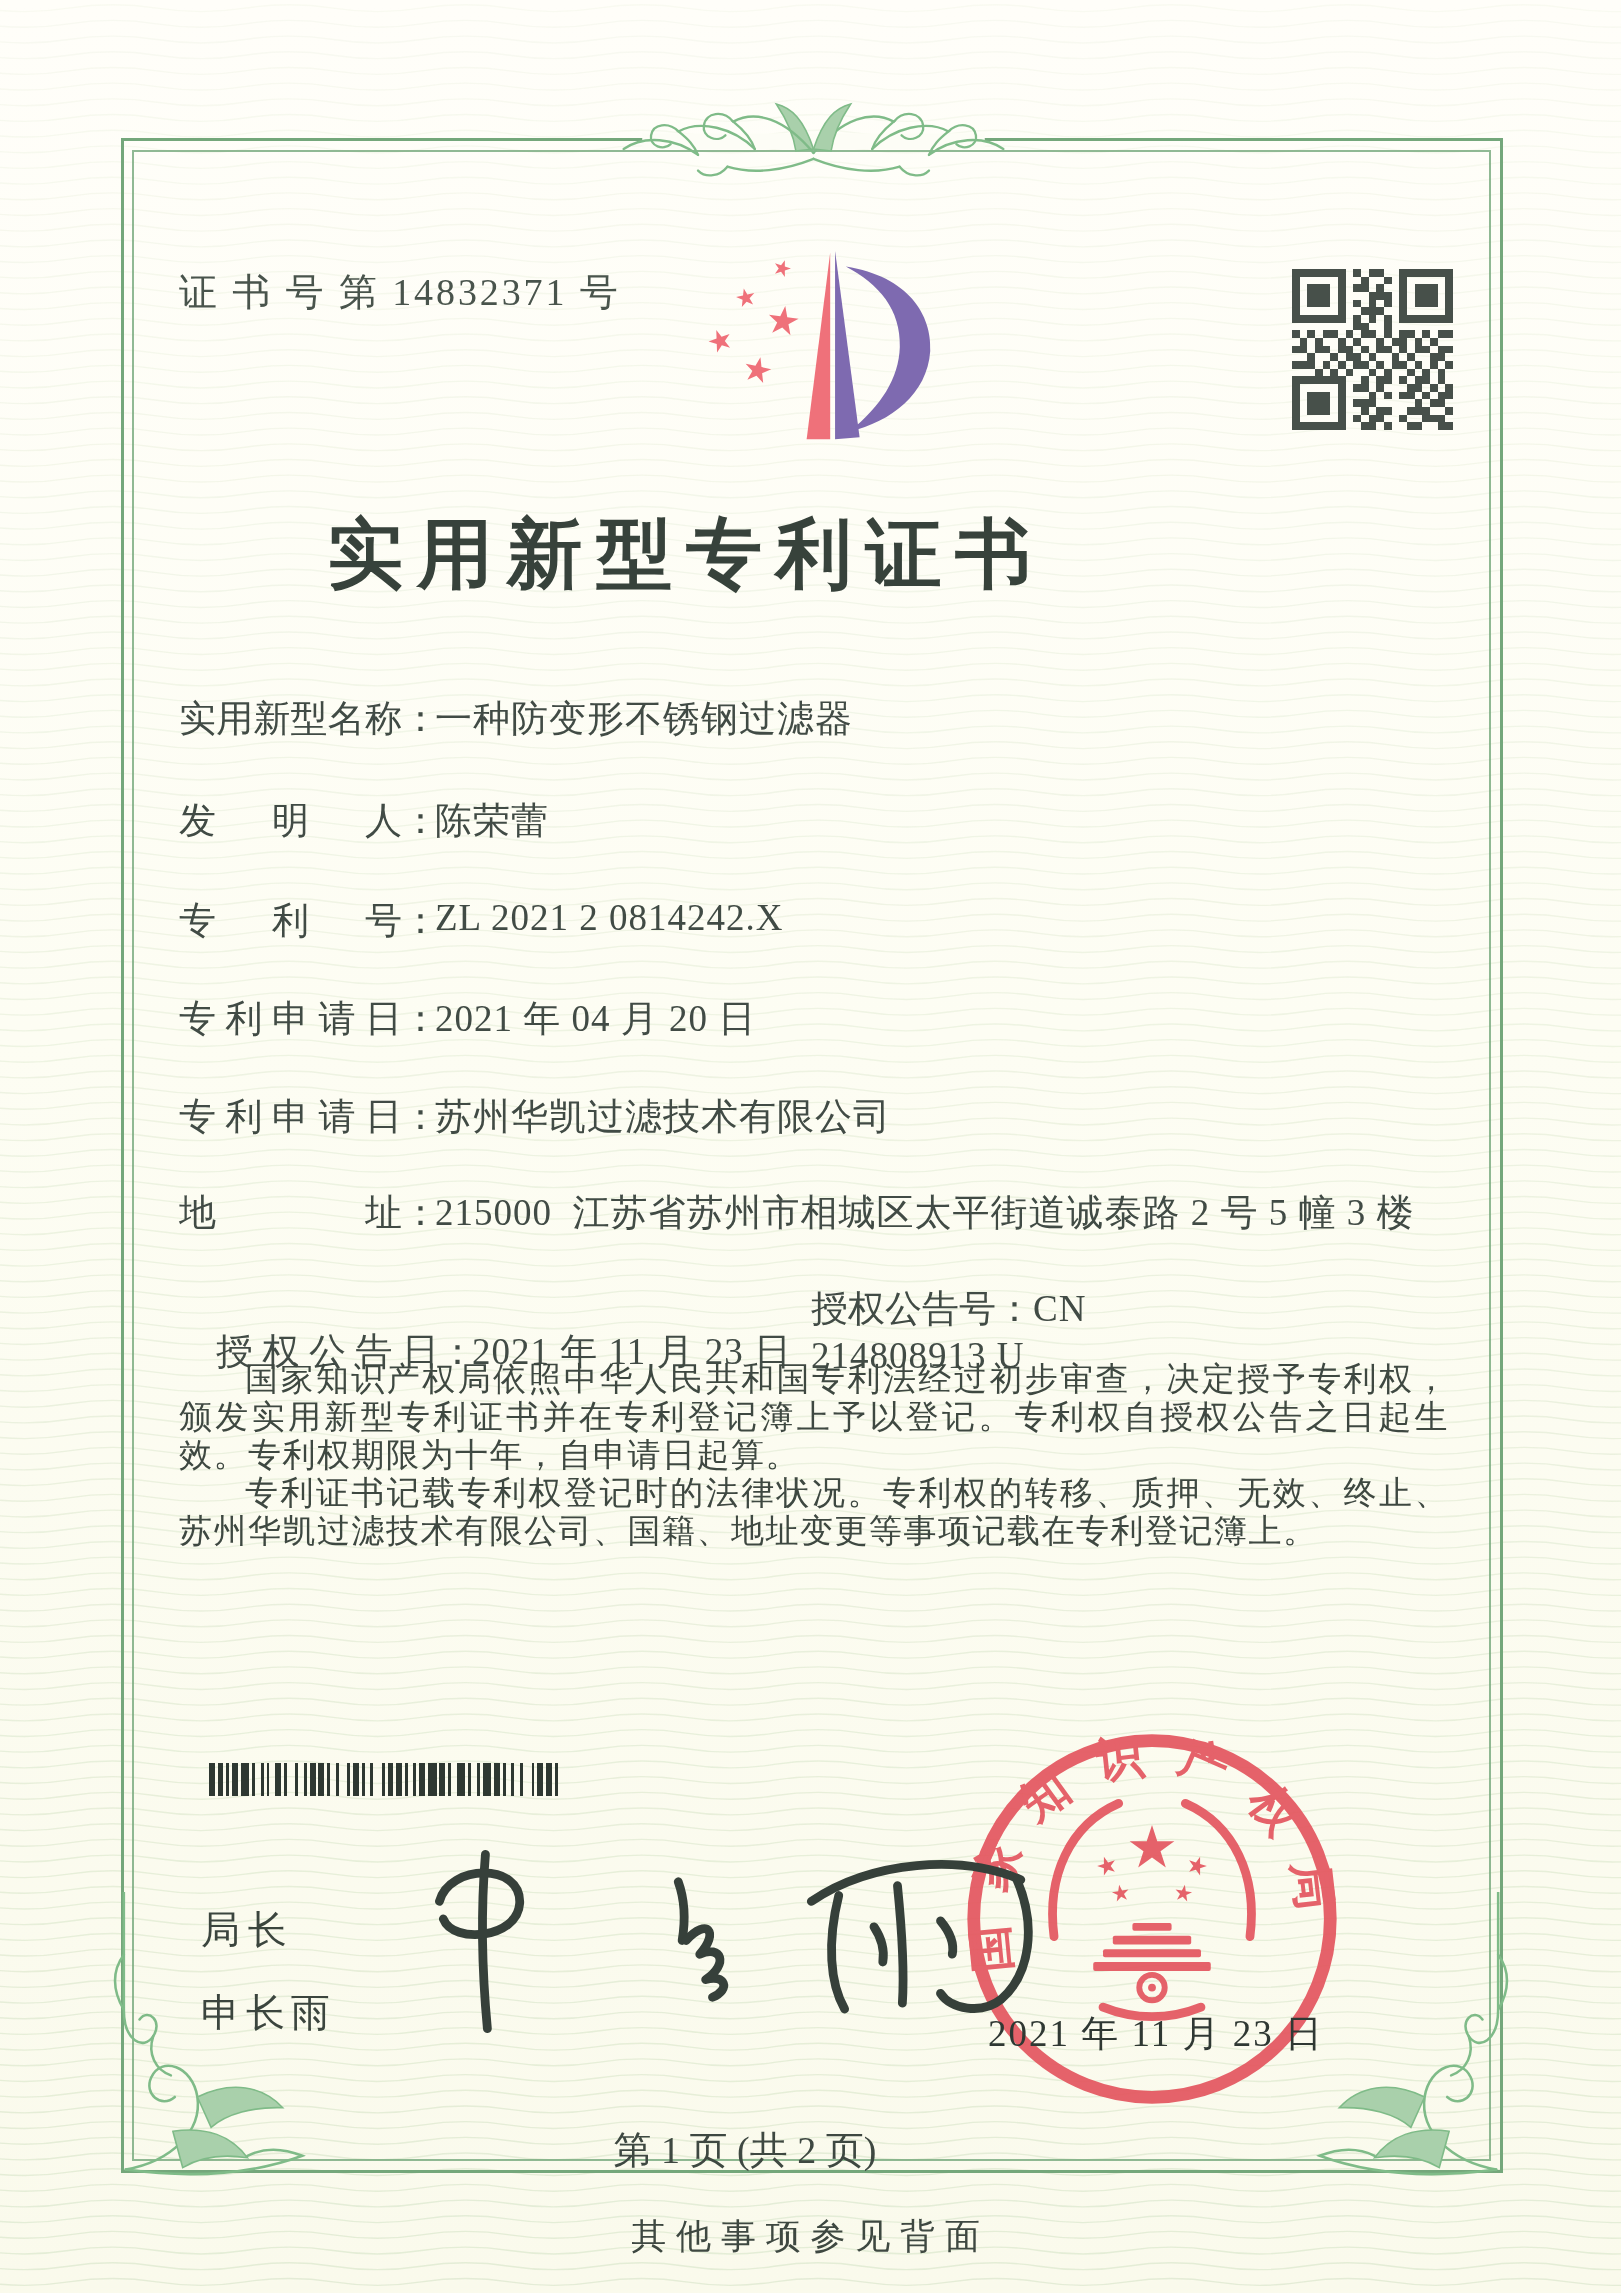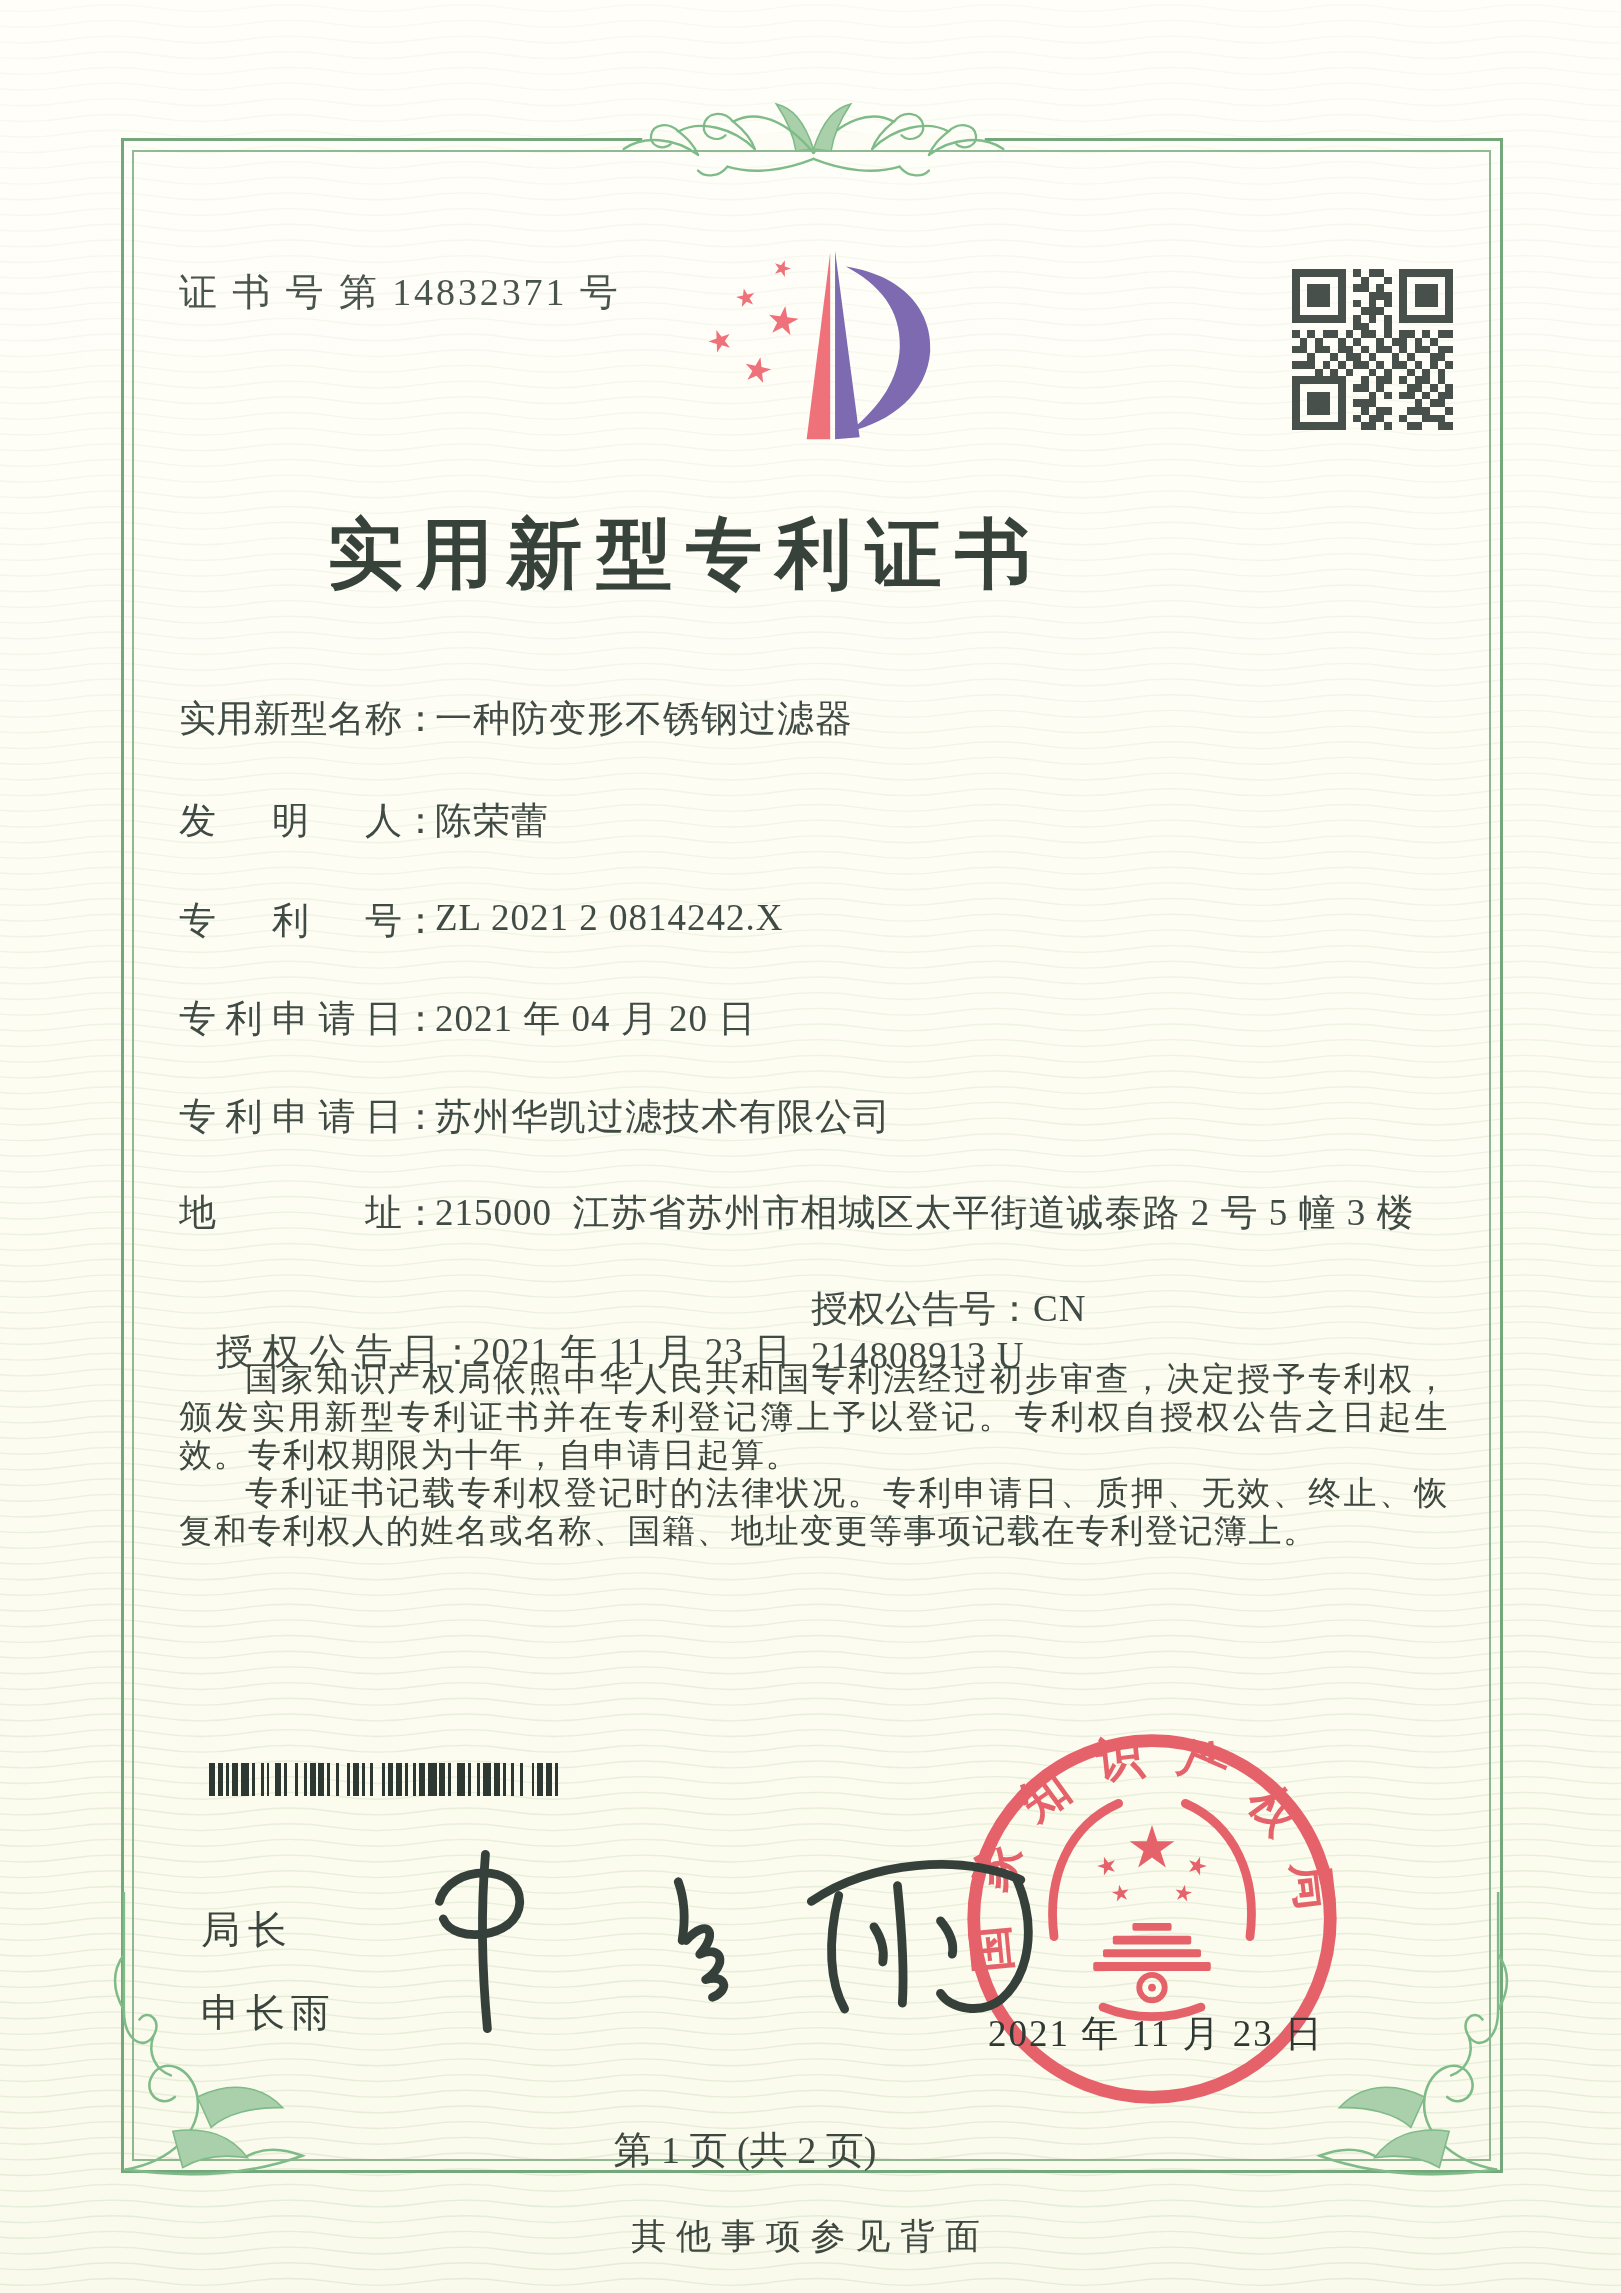--- a/index.html
+++ b/index.html
@@ -740,21 +740,21 @@
   <div class="frow" style="top:994px"><span class="flabel">专利申请日</span><span class="fcolon">：</span><span class="fvalue">2021 年 04 月 20 日</span></div>
   <div class="frow" style="top:1092px"><span class="flabel">专利申请日</span><span class="fcolon">：</span><span class="fvalue">苏州华凯过滤技术有限公司</span></div>
   <div class="frow" style="top:1188px"><span class="flabel">地址</span><span class="fcolon">：</span><span class="fvalue">215000  江苏省苏州市相城区太平街道诚泰路 2 号 5 幢 3 楼</span></div>
   <div class="frow" style="top:1284px">
     <span class="flabel">授权公告日</span><span class="fcolon">：</span><span class="fvalue">2021 年 11 月 23 日</span>
     <span class="fgroup2"><span>授权公告号</span><span>：</span><span class="fvalue">CN 214808913 U</span></span>
   </div>
 
   <div class="paras">
     <p>国家知识产权局依照中华人民共和国专利法经过初步审查，决定授予专利权，颁发实用新型专利证书并在专利登记簿上予以登记。专利权自授权公告之日起生效。专利权期限为十年，自申请日起算。</p>
-    <p>专利证书记载专利权登记时的法律状况。专利申请日、质押、无效、终止、恢复和专利权人的姓名或名称、国籍、地址变更等事项记载在专利登记簿上。</p>
+    <p>专利证书记载专利权登记时的法律状况。专利权的转移、质押、无效、终止、苏州华凯过滤技术有限公司、国籍、地址变更等事项记载在专利登记簿上。</p>
   </div>
 
   <div class="barcode" id="barcode">
       <span class="bar-on" style="width: 1.62602%;"></span>
       <span style="width: 0.813008%;"></span>
       <span class="bar-on" style="width: 1.62602%;"></span>
       <span style="width: 0.813008%;"></span>
       <span class="bar-on" style="width: 0.813008%;"></span>
       <span style="width: 0.813008%;"></span>
       <span class="bar-on" style="width: 1.62602%;"></span>

